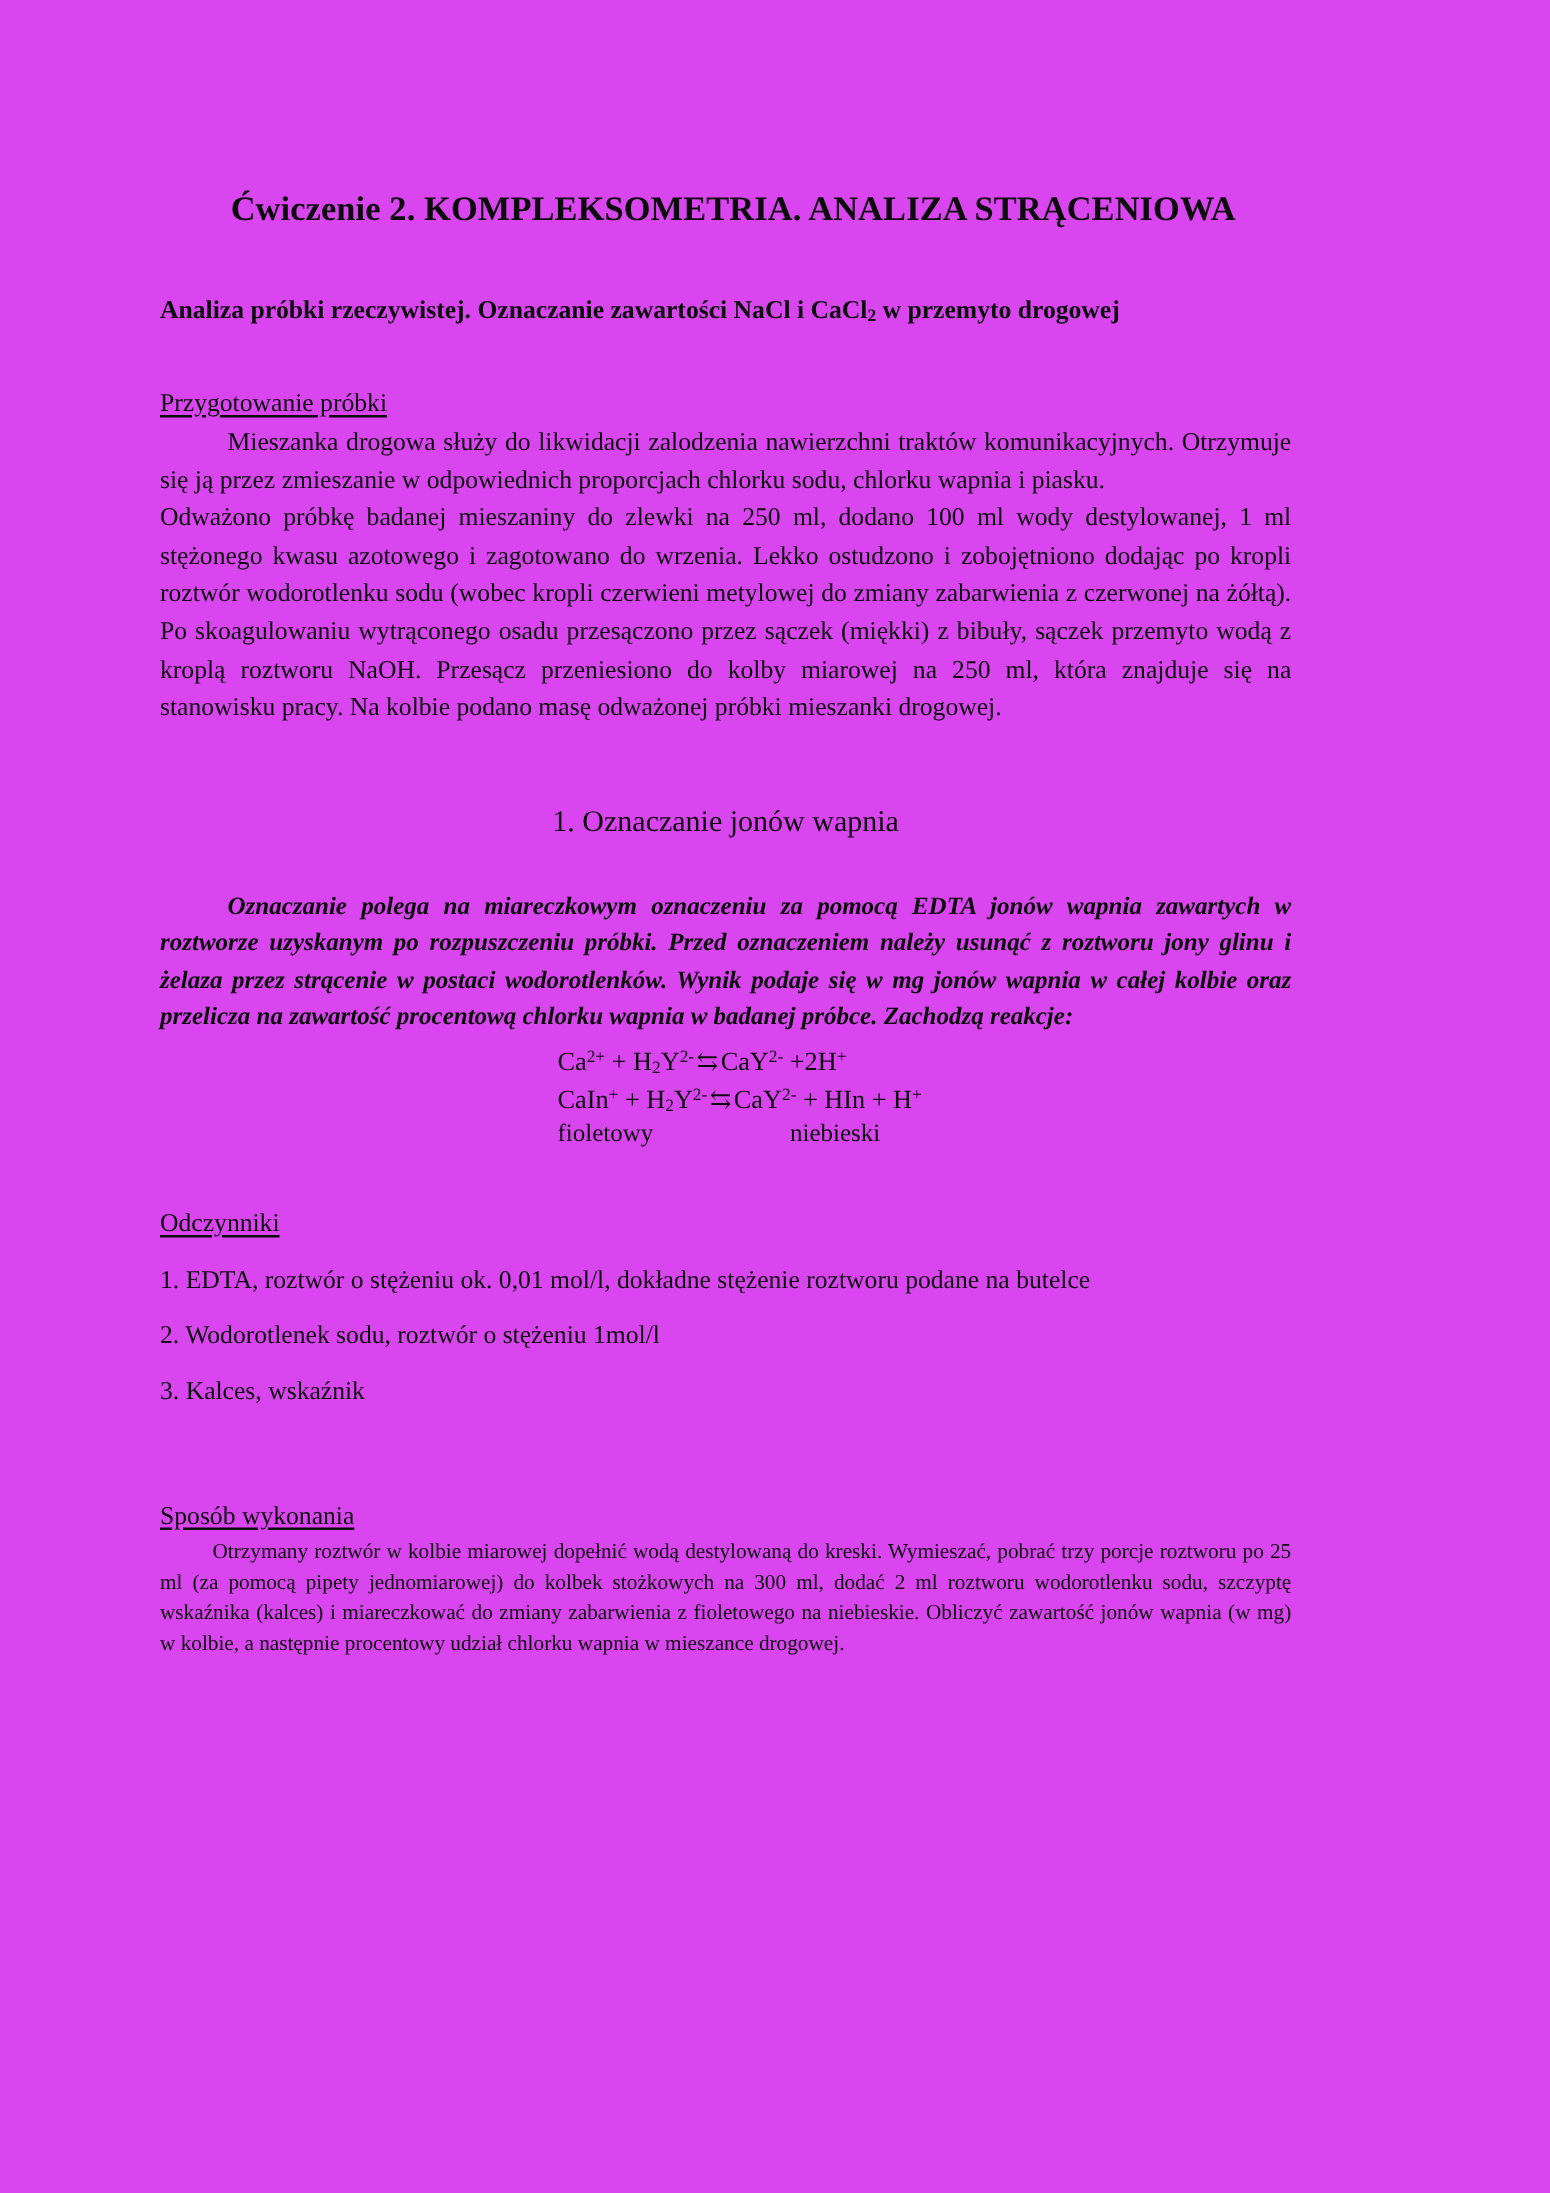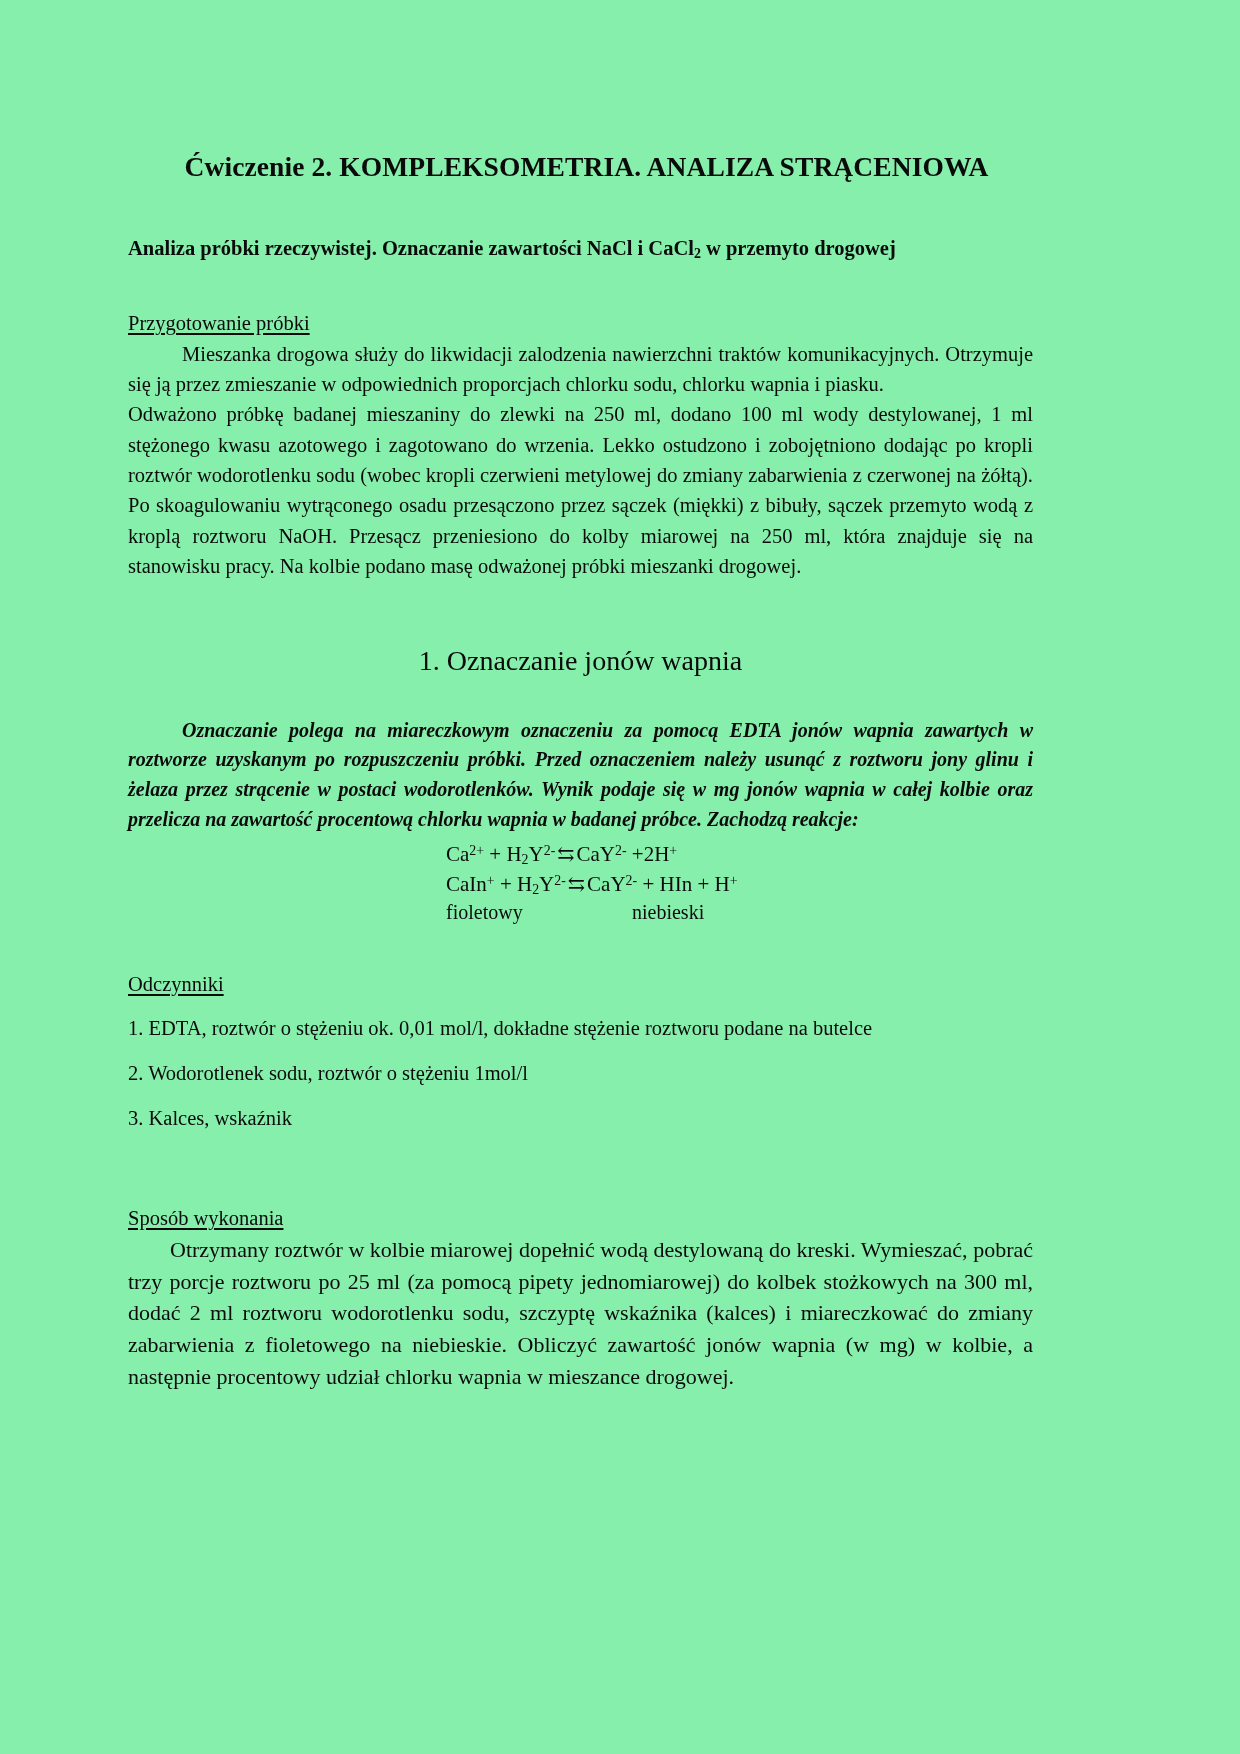--- a/index.html
+++ b/index.html
@@ -13,21 +13,21 @@
     height: 1754px;
     position: relative;
     font-family: "Liberation Serif", "DejaVu Serif", serif;
     color: #0b0b0b;
     overflow: hidden;
   }
 
   .page {
     position: absolute;
     inset: 0;
-    background: #86efac;
+    background: #d946ef;
   }
 
   .content {
     position: absolute;
     left: 128px;
     top: 150px;
     width: 905px;
   }
 
   
@@ -74,40 +74,40 @@
   .para-bold {
     font-size: 20.5px;
     font-weight: normal;
     text-align: justify;
     line-height: 1.48;
     margin: 0;
   }
   .para-bold.indent { text-indent: 54px; }
 
   .para-plain {
-    font-size: 22px;
+    font-size: 17px;
     font-weight: normal;
     text-align: justify;
     line-height: 1.45;
     margin: 0;
   }
 
   .para-italic {
     font-size: 20px;
     font-style: italic;
     font-weight: bold;
     text-align: justify;
     line-height: 1.48;
     margin: 0;
   }
   .para-italic.indent { text-indent: 54px; }
 
   
   .center-heading {
-    font-size: 28px;
+    font-size: 24px;
     font-weight: normal;
     text-align: center;
     line-height: 1.3;
     margin: 0;
   }
 
   
   .equations {
     margin: 6px 0 0 0;
     padding-left: 318px;

